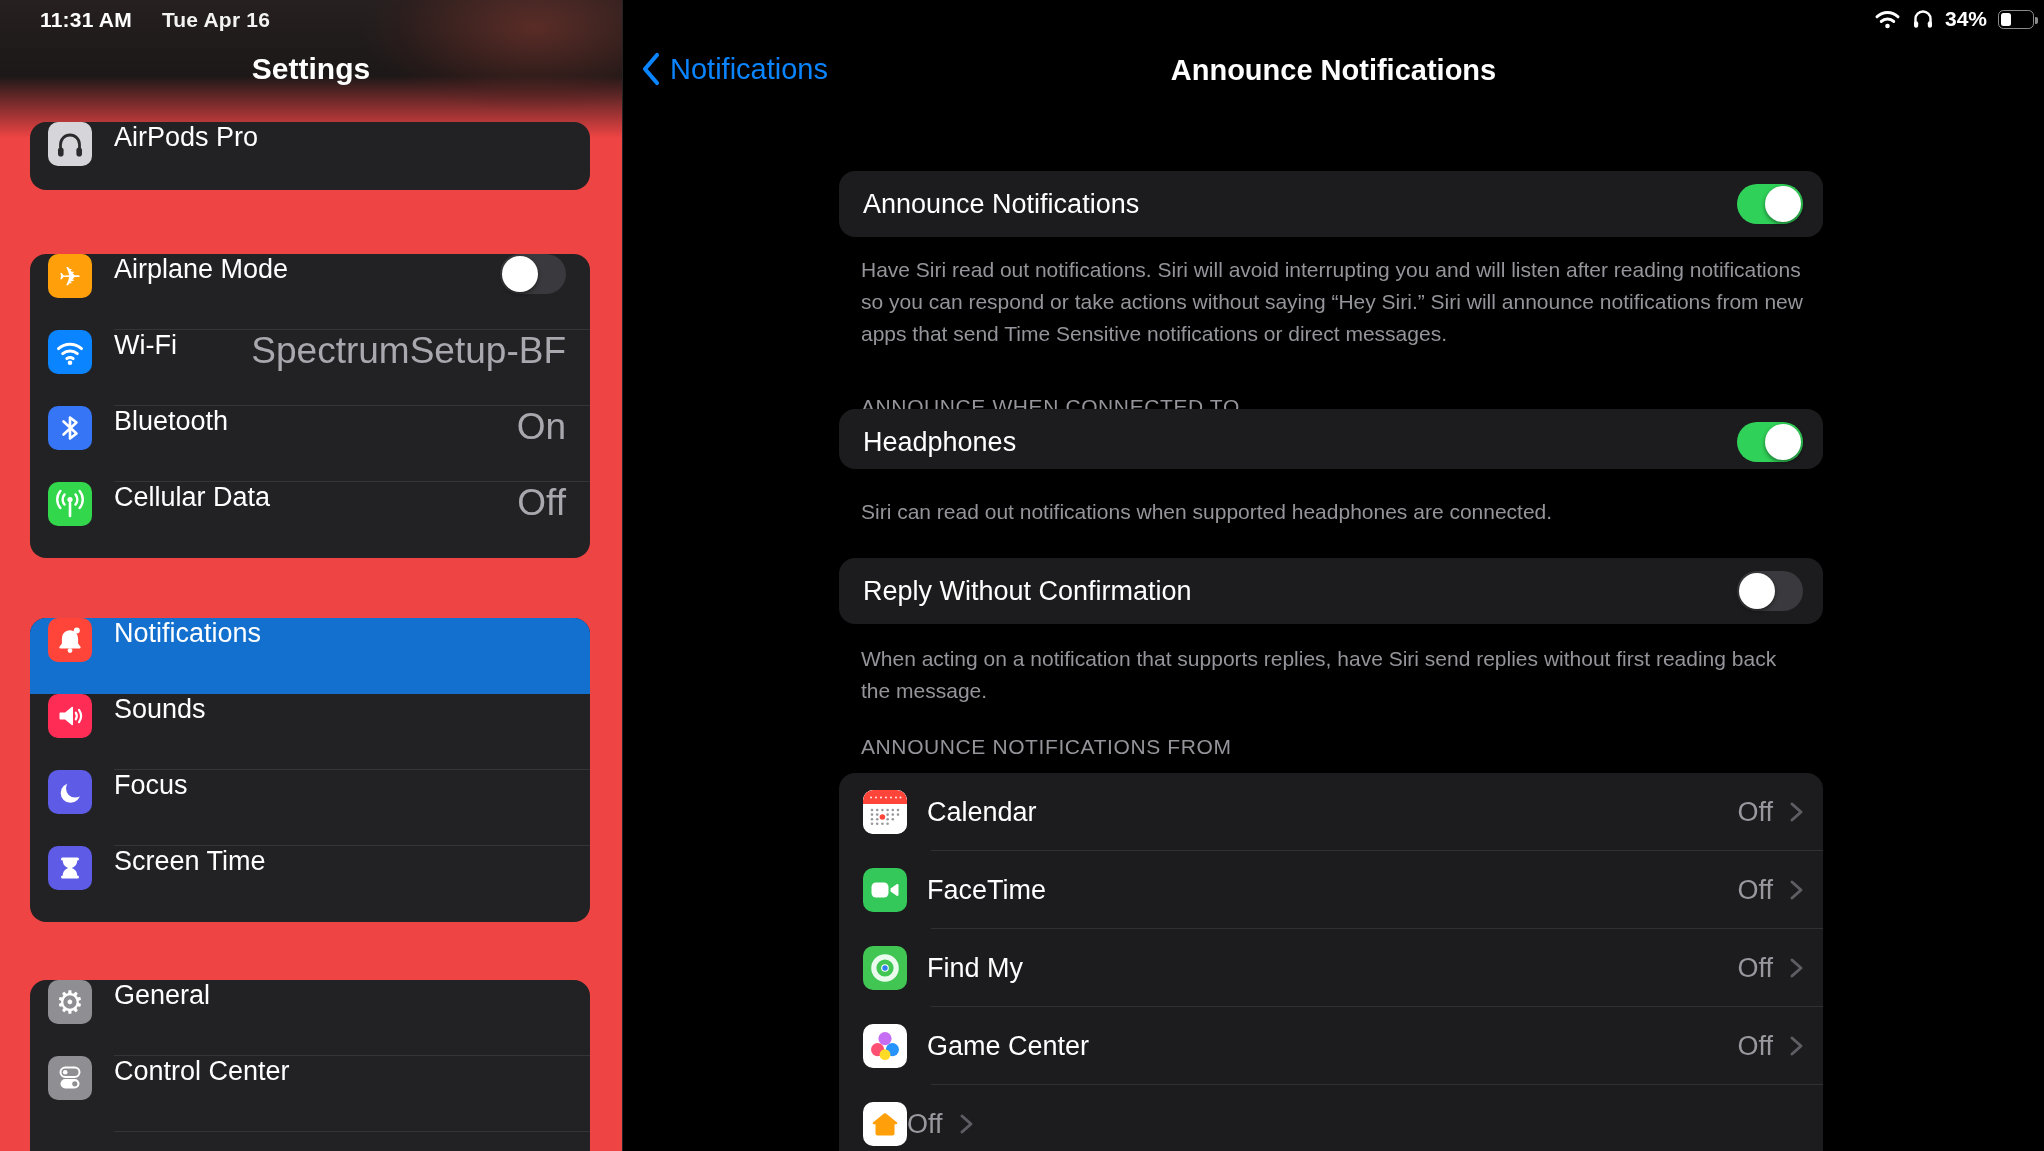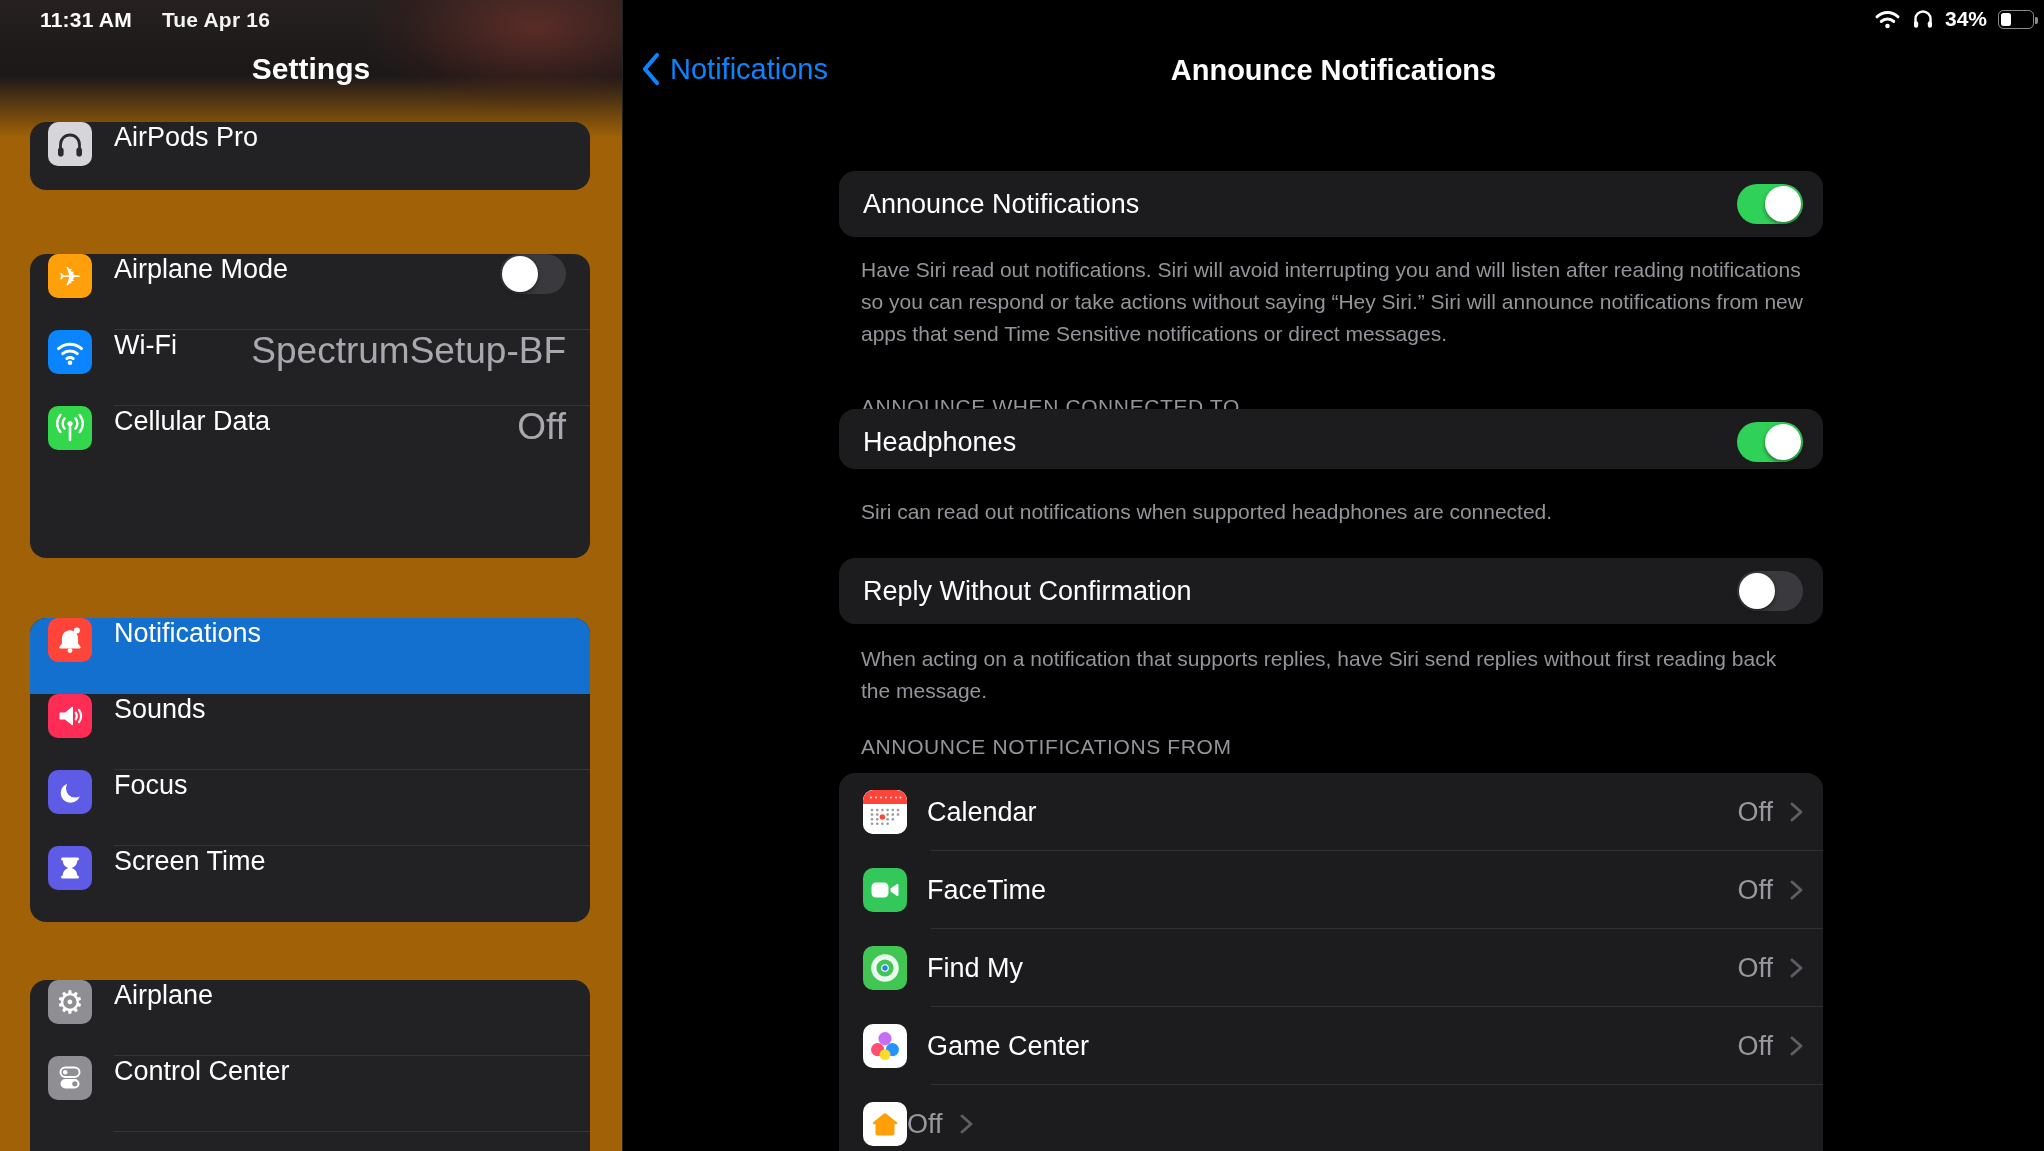--- a/index.html
+++ b/index.html
@@ -1,20 +1,20 @@
 <!DOCTYPE html>
 <html><head>
 <meta charset="utf-8">
 <style>
   html,body{margin:0;padding:0;background:#000;}
   .screen{position:relative;width:2044px;height:1151px;overflow:hidden;background:#000;
     font-family:"Liberation Sans","DejaVu Sans",sans-serif;color:#fff;}
 
   
-  .sidebar{position:absolute;left:0;top:0;width:622px;height:1151px;background:#a16207;overflow:hidden;}
+  .sidebar{position:absolute;left:0;top:0;width:622px;height:1151px;background:#ef4444;overflow:hidden;}
   .sb-wallpaper{position:absolute;left:0;top:0;right:0;height:138px;pointer-events:none;
     background:
       radial-gradient(220px 110px at 86% 20%, rgba(158,62,50,.45), rgba(80,32,26,.18) 60%, transparent 78%),
       linear-gradient(180deg,#262020 0%,#1c1818 55%, rgba(18,16,16,0) 100%);}
   .statusbar-left{position:absolute;left:40px;top:8px;display:flex;gap:30px;align-items:center;
     font-size:21px;font-weight:700;letter-spacing:.2px;}
   .sb-date{opacity:.95;}
   .sb-title{position:absolute;left:0;top:52px;width:622px;margin:0;text-align:center;
     font-size:30px;font-weight:700;}
 
@@ -138,20 +138,29 @@
               <path d="M10.5 18.6a17.5 17.5 0 0 1 23 0" stroke="#fff" stroke-width="3" fill="none" stroke-linecap="round"></path>
               <path d="M14.7 23.6a11.3 11.3 0 0 1 14.6 0" stroke="#fff" stroke-width="3" fill="none" stroke-linecap="round"></path>
               <path d="M18.9 28.6a5.6 5.6 0 0 1 6.2 0" stroke="#fff" stroke-width="3" fill="none" stroke-linecap="round"></path>
               <circle cx="22" cy="32.8" r="2.3" fill="#fff"></circle>
             </svg>
         </span>
         <span class="lbl">Wi-Fi</span>
         <span class="val">SpectrumSetup-BF</span>
       </div>
       <div class="srow">
+        <span class="ic ic-bluetooth">
+          <svg viewBox="0 0 44 44">
+              <path d="M15.5 15.5 28.5 27.5 22 32.5 V11.5 L28.5 16.5 15.5 28.5" stroke="#fff" stroke-width="2.6" fill="none" stroke-linejoin="round" stroke-linecap="round"></path>
+            </svg>
+        </span>
+        <span class="lbl">Bluetooth</span>
+        <span class="val">On</span>
+      </div>
+      <div class="srow">
         <span class="ic ic-cellular">
           <svg viewBox="0 0 44 44">
               <circle cx="22" cy="17.5" r="2.6" fill="#fff"></circle>
               <path d="M22 21v13" stroke="#fff" stroke-width="2.6" stroke-linecap="round"></path>
               <path d="M16.6 12.4a7.6 7.6 0 0 0 0 10.2" stroke="#fff" stroke-width="2.4" fill="none" stroke-linecap="round"></path>
               <path d="M27.4 12.4a7.6 7.6 0 0 1 0 10.2" stroke="#fff" stroke-width="2.4" fill="none" stroke-linecap="round"></path>
               <path d="M12.4 9a13 13 0 0 0 0 17" stroke="#fff" stroke-width="2.4" fill="none" stroke-linecap="round"></path>
               <path d="M31.6 9a13 13 0 0 1 0 17" stroke="#fff" stroke-width="2.4" fill="none" stroke-linecap="round"></path>
             </svg>
         </span>
@@ -198,21 +207,21 @@
         </span>
         <span class="lbl">Screen Time</span>
       </div>
     </div>
 
     <div class="card g4">
       <div class="srow">
         <span class="ic ic-general">
             <span class="glyph" style="font-size:31px;">⚙</span>
           </span>
-        <span class="lbl">Airplane</span>
+        <span class="lbl">General</span>
       </div>
       <div class="srow">
         <span class="ic ic-cc">
           <svg viewBox="0 0 44 44">
               <rect x="12.5" y="11.5" width="19" height="9.5" rx="4.75" fill="none" stroke="#fff" stroke-width="2"></rect>
               <circle cx="17.2" cy="16.2" r="2.3" fill="#fff"></circle>
               <rect x="12.5" y="23" width="19" height="9.5" rx="4.75" fill="#fff"></rect>
               <circle cx="26.8" cy="27.8" r="2.6" fill="#8e8e93"></circle>
             </svg>
         </span>

